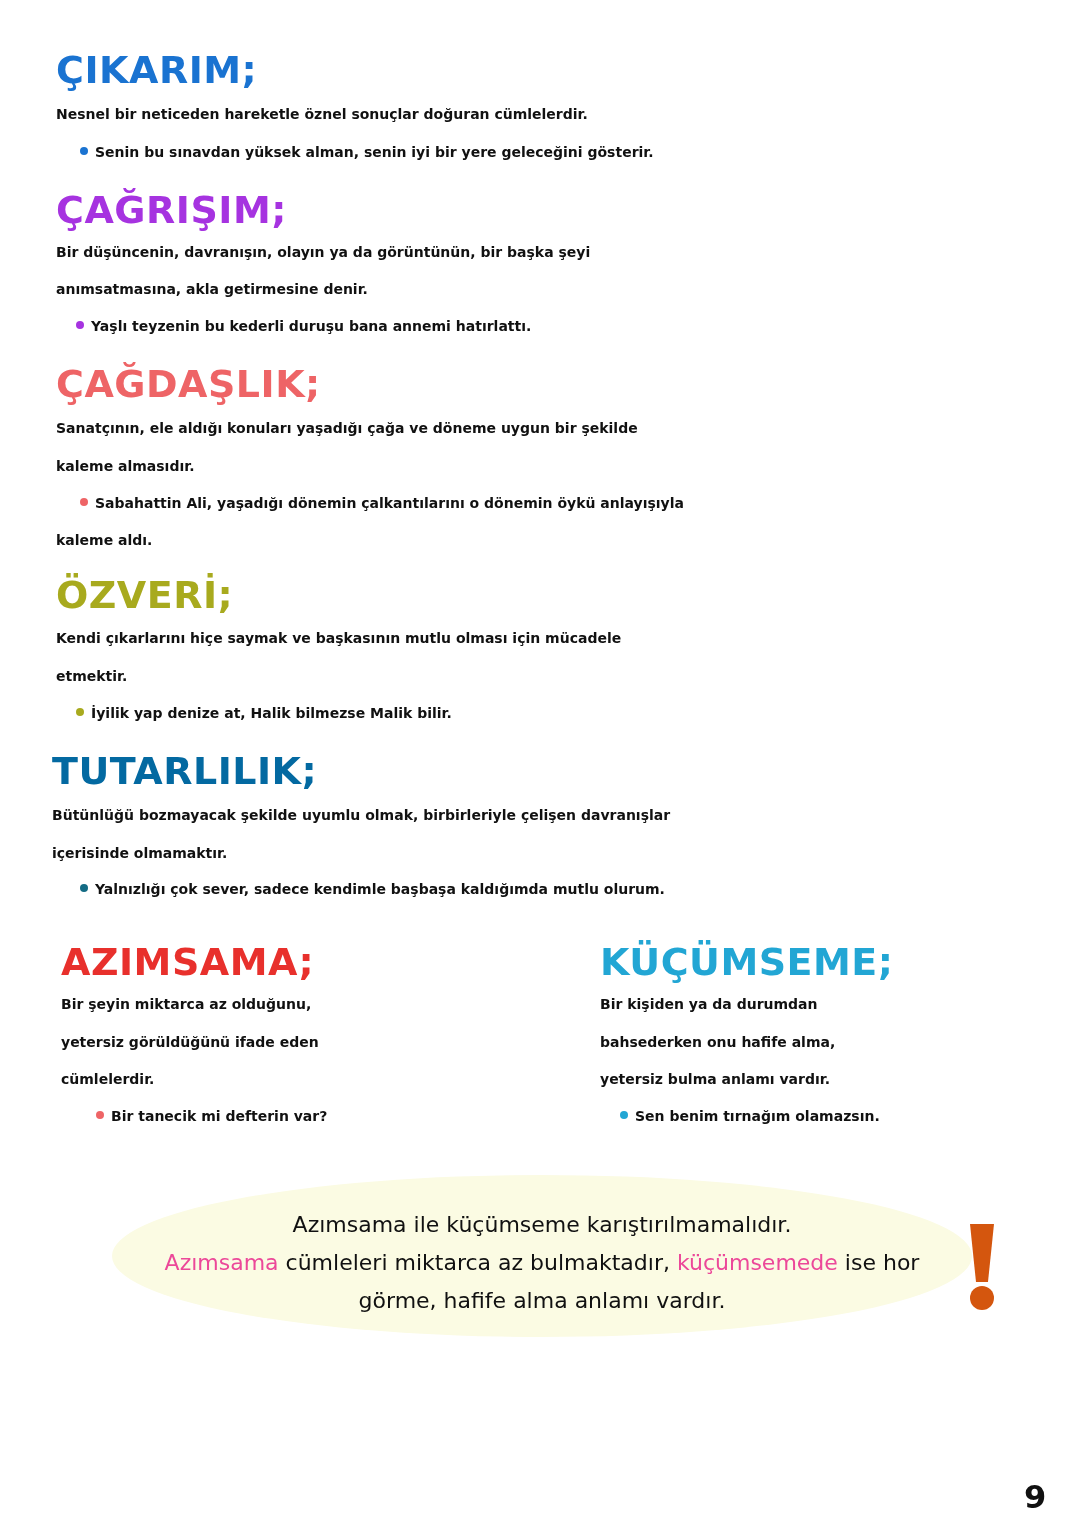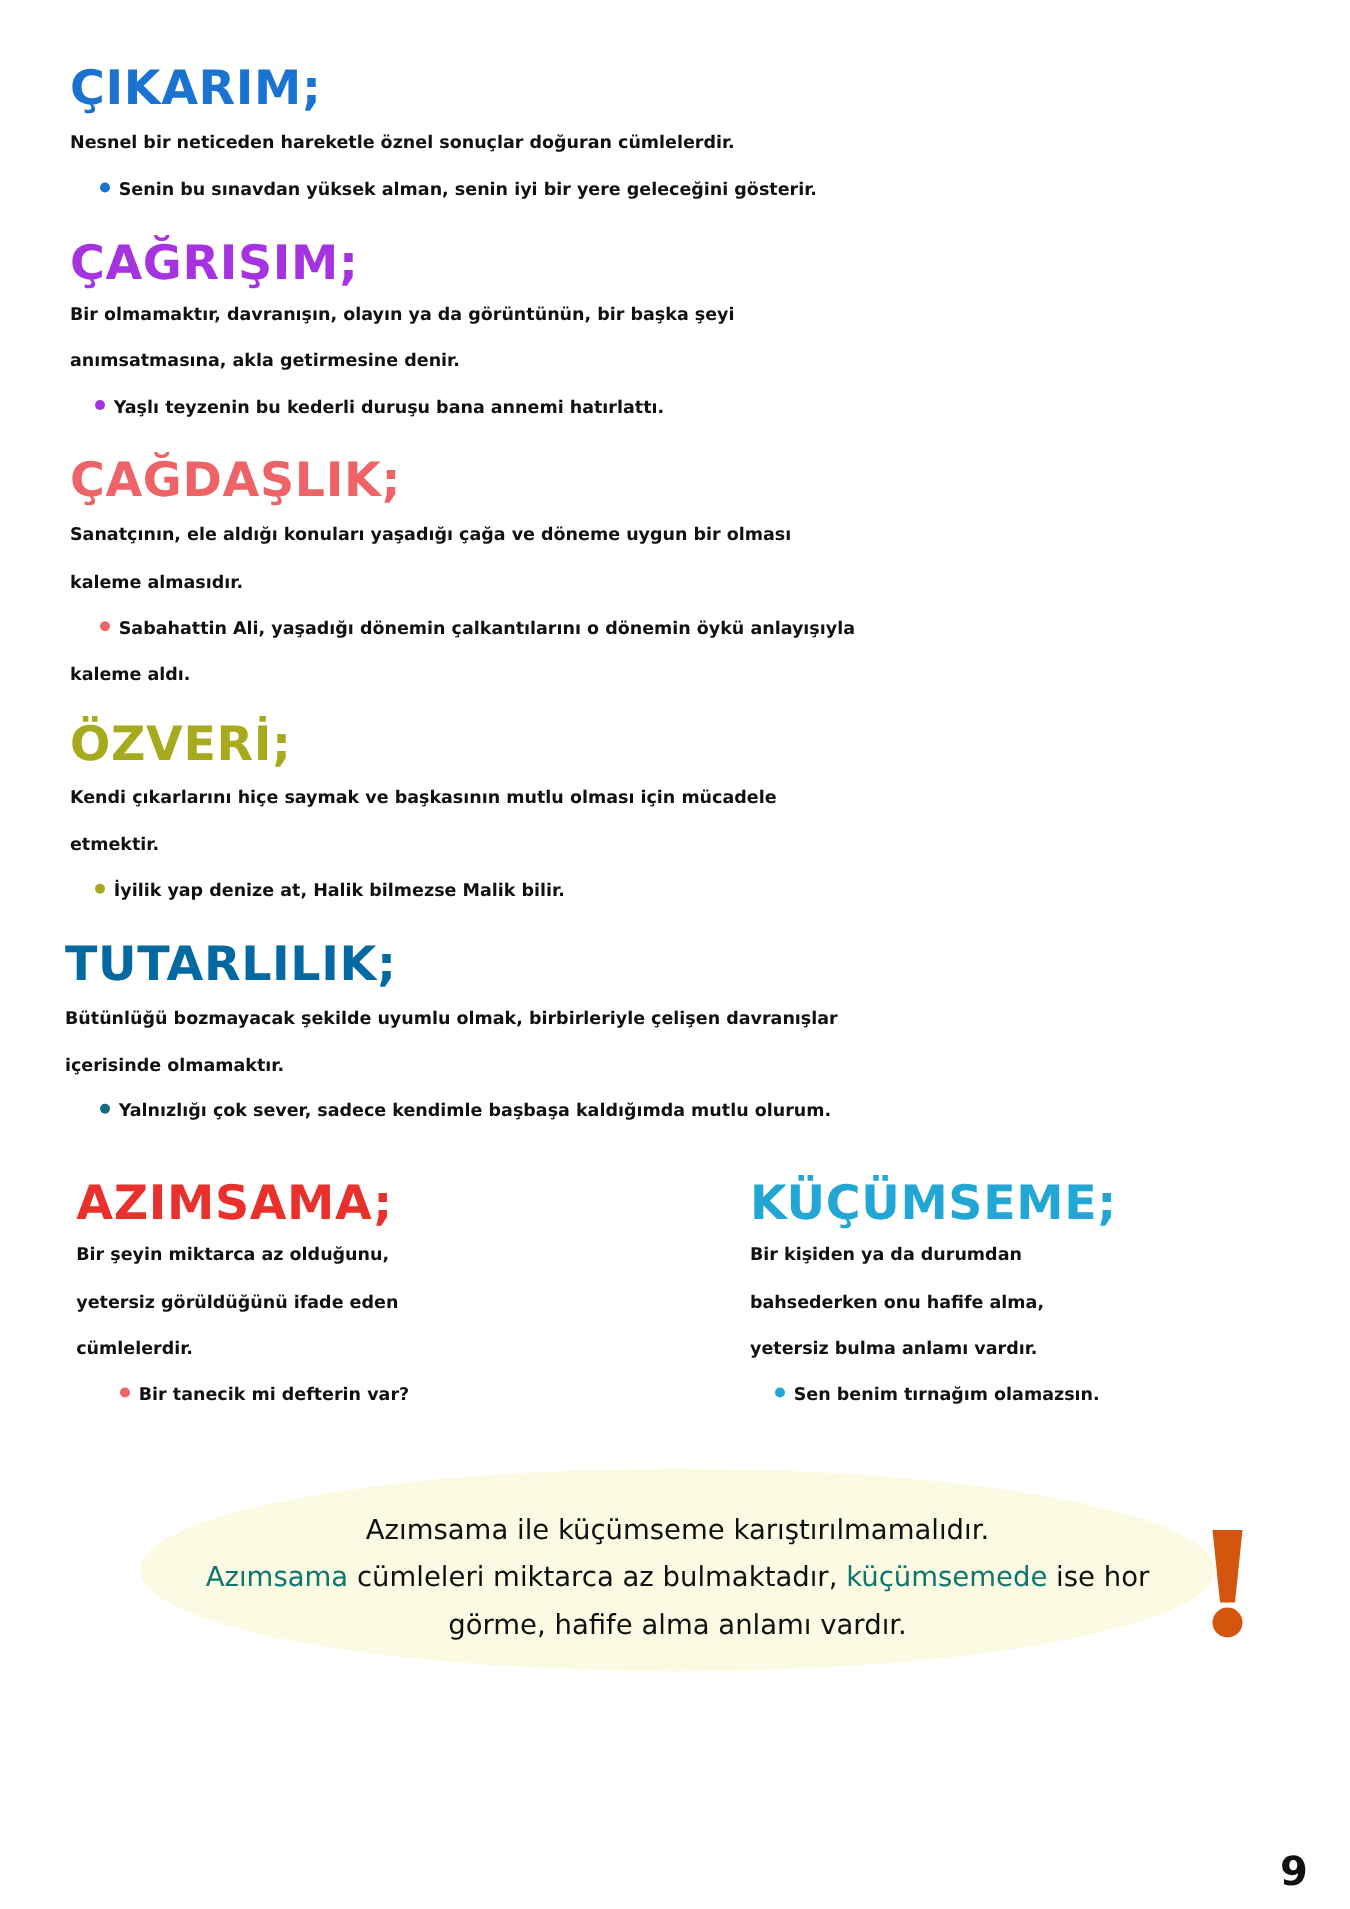--- a/index.html
+++ b/index.html
@@ -20,42 +20,42 @@
     margin-right: 7px; vertical-align: middle; position: relative; top: -2px;
   }
   .callout {
     position: absolute; left: 112px; top: 1175px; width: 860px; height: 162px;
     background: #fbfbe3; border-radius: 50%;
   }
   .callout-line {
     position: absolute; left: 112px; width: 860px; text-align: center;
     font-size: 22px; font-weight: normal; line-height: 30px; color: #111;
   }
-  .red { color: #0f766e; }
+  .red { color: #ec4899; }
   .excl {
     position: absolute; left: 962px; top: 1220px; width: 40px; height: 92px;
   }
   .page-number {
     position: absolute; left: 1024px; top: 1478px; font-size: 32px; font-weight: bold;
   }
 </style>
 </head>
 <body>
 
 <div class="heading" style="left:56px;top:52px;color:#1a73d1">ÇIKARIM;</div>
 <div class="line" style="left:56px;top:99px">Nesnel bir neticeden hareketle öznel sonuçlar doğuran cümlelerdir.</div>
 <div class="line" style="left:80px;top:137px"><span class="bullet" style="background:#1a73d1"></span><span>Senin bu sınavdan yüksek alman, senin iyi bir yere geleceğini gösterir.</span></div>
 
 <div class="heading" style="left:56px;top:192px;color:#a633e0">ÇAĞRIŞIM;</div>
-<div class="line" style="left:56px;top:237px">Bir olmamaktır, davranışın, olayın ya da görüntünün, bir başka şeyi</div>
+<div class="line" style="left:56px;top:237px">Bir düşüncenin, davranışın, olayın ya da görüntünün, bir başka şeyi</div>
 <div class="line" style="left:56px;top:274px">anımsatmasına, akla getirmesine denir.</div>
 <div class="line" style="left:76px;top:311px"><span class="bullet" style="background:#a633e0"></span><span>Yaşlı teyzenin bu kederli duruşu bana annemi hatırlattı.</span></div>
 
 <div class="heading" style="left:56px;top:366px;color:#ee6466">ÇAĞDAŞLIK;</div>
-<div class="line" style="left:56px;top:413px">Sanatçının, ele aldığı konuları yaşadığı çağa ve döneme uygun bir olması</div>
+<div class="line" style="left:56px;top:413px">Sanatçının, ele aldığı konuları yaşadığı çağa ve döneme uygun bir şekilde</div>
 <div class="line" style="left:56px;top:451px">kaleme almasıdır.</div>
 <div class="line" style="left:80px;top:488px"><span class="bullet" style="background:#ee6466"></span><span>Sabahattin Ali, yaşadığı dönemin çalkantılarını o dönemin öykü anlayışıyla</span></div>
 <div class="line" style="left:56px;top:525px">kaleme aldı.</div>
 
 <div class="heading" style="left:56px;top:577px;color:#a8aa1e">ÖZVERİ;</div>
 <div class="line" style="left:56px;top:623px">Kendi çıkarlarını hiçe saymak ve başkasının mutlu olması için mücadele</div>
 <div class="line" style="left:56px;top:661px">etmektir.</div>
 <div class="line" style="left:76px;top:698px"><span class="bullet" style="background:#a8aa1e"></span><span>İyilik yap denize at, Halik bilmezse Malik bilir.</span></div>
 
 <div class="heading" style="left:52px;top:753px;color:#0369a1">TUTARLILIK;</div>

